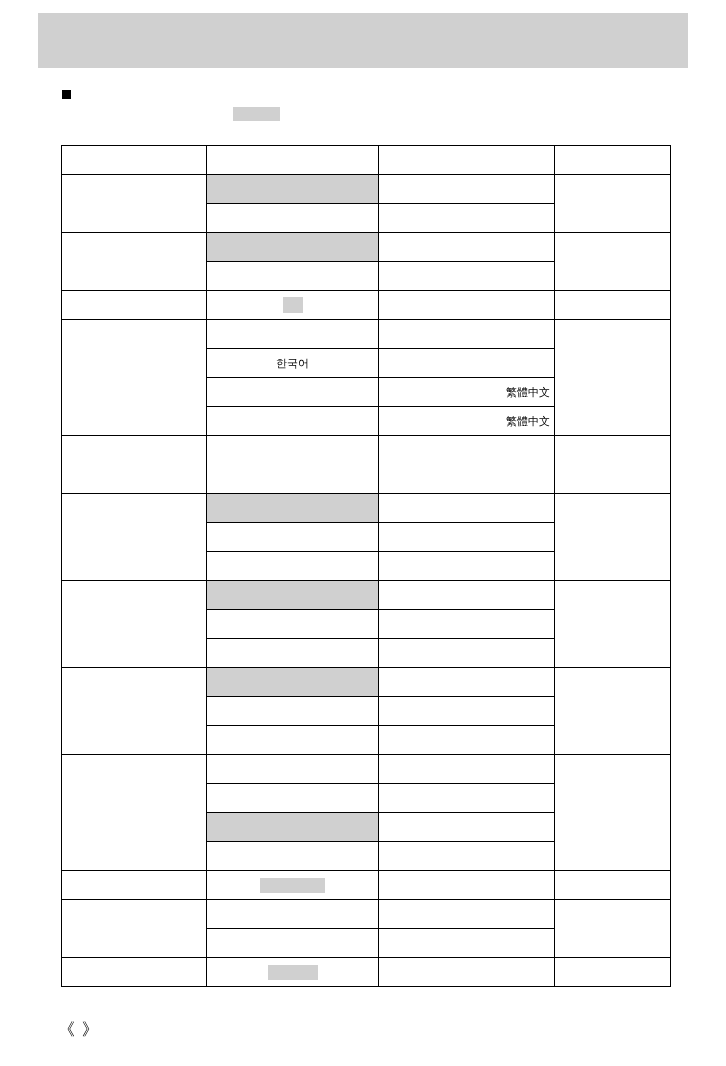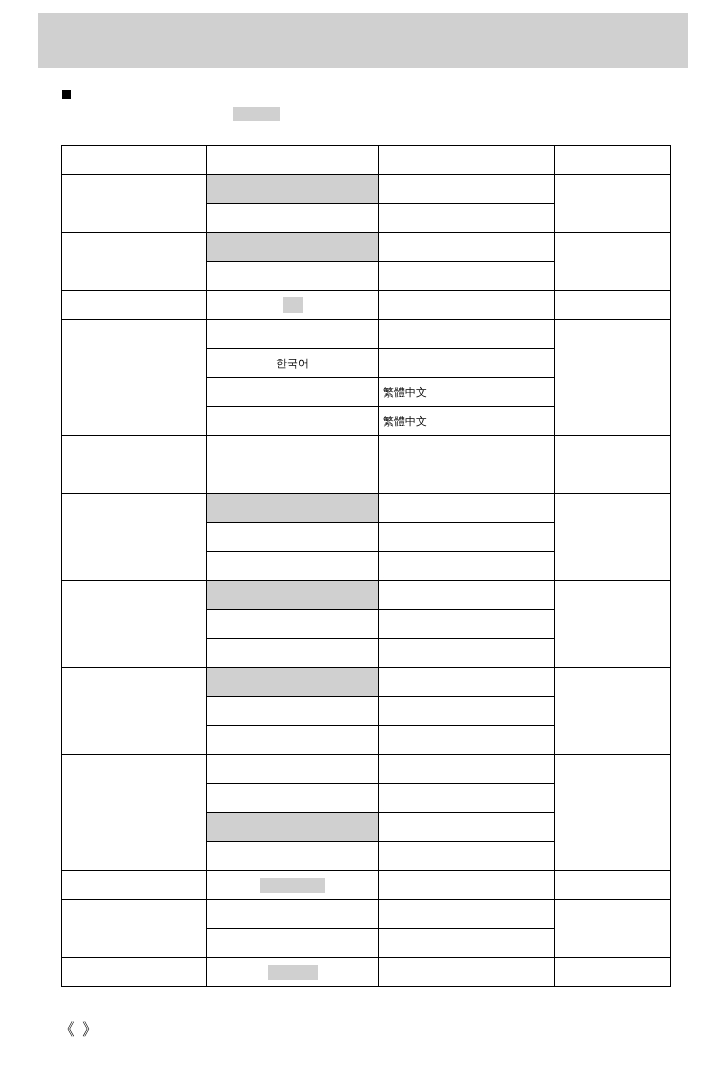--- a/index.html
+++ b/index.html
@@ -91,21 +91,21 @@
     background: #d0d0d0;
   }
   td.center {
     text-align: center;
   }
   td.cjk {
     text-align: center;
     font-size: 13px;
   }
   td.cjk-right {
-    text-align: left;
+    text-align: right;
     font-size: 13px;
   }
   .block-sm {
     display: inline-block;
     background: #d0d0d0;
     height: 16px;
     width: 20px;
   }
   .block-md {
     display: inline-block;

